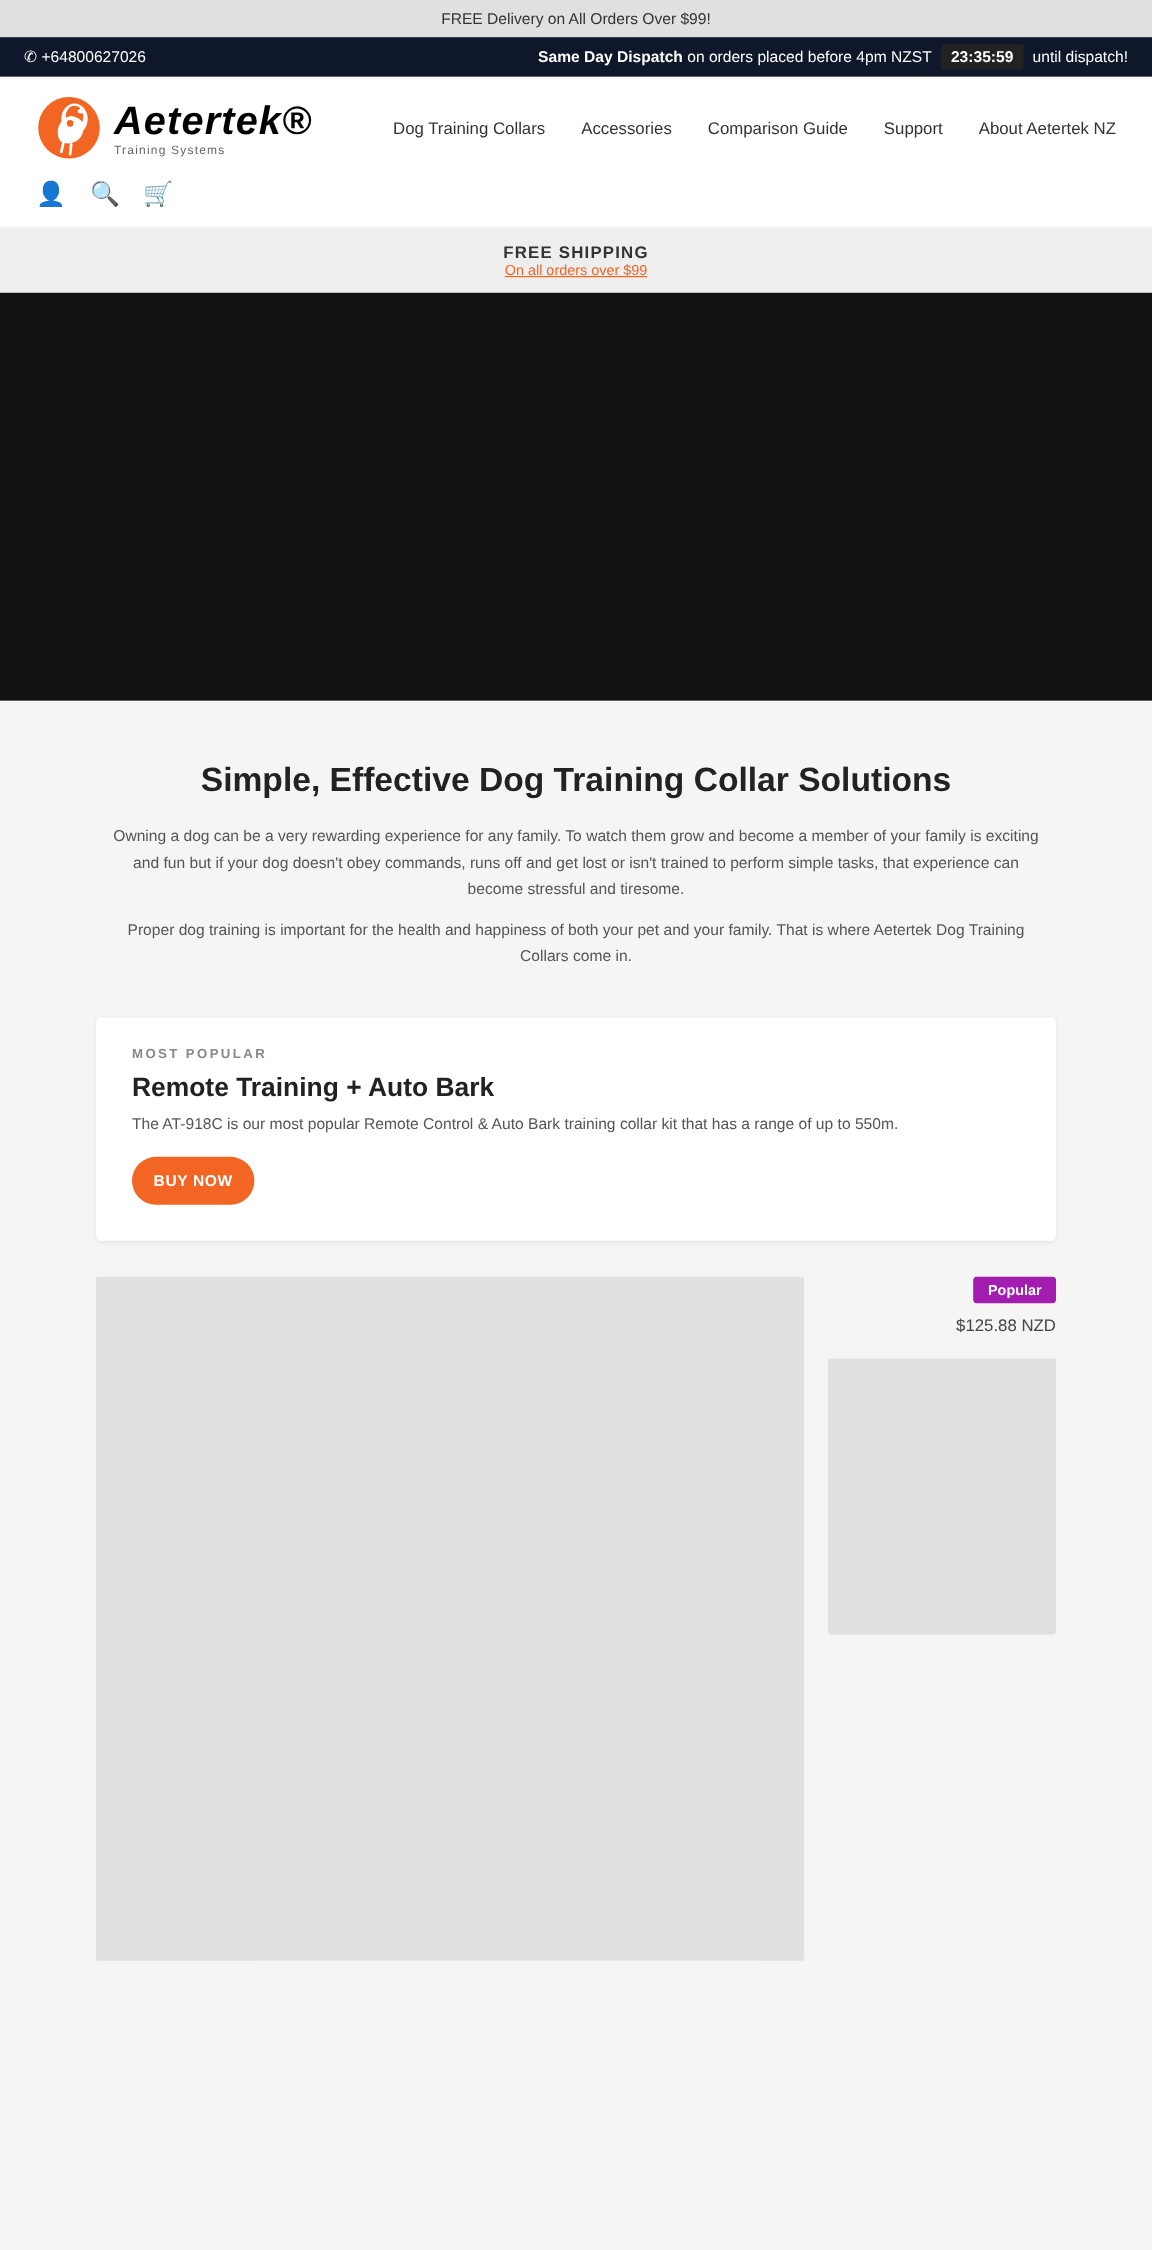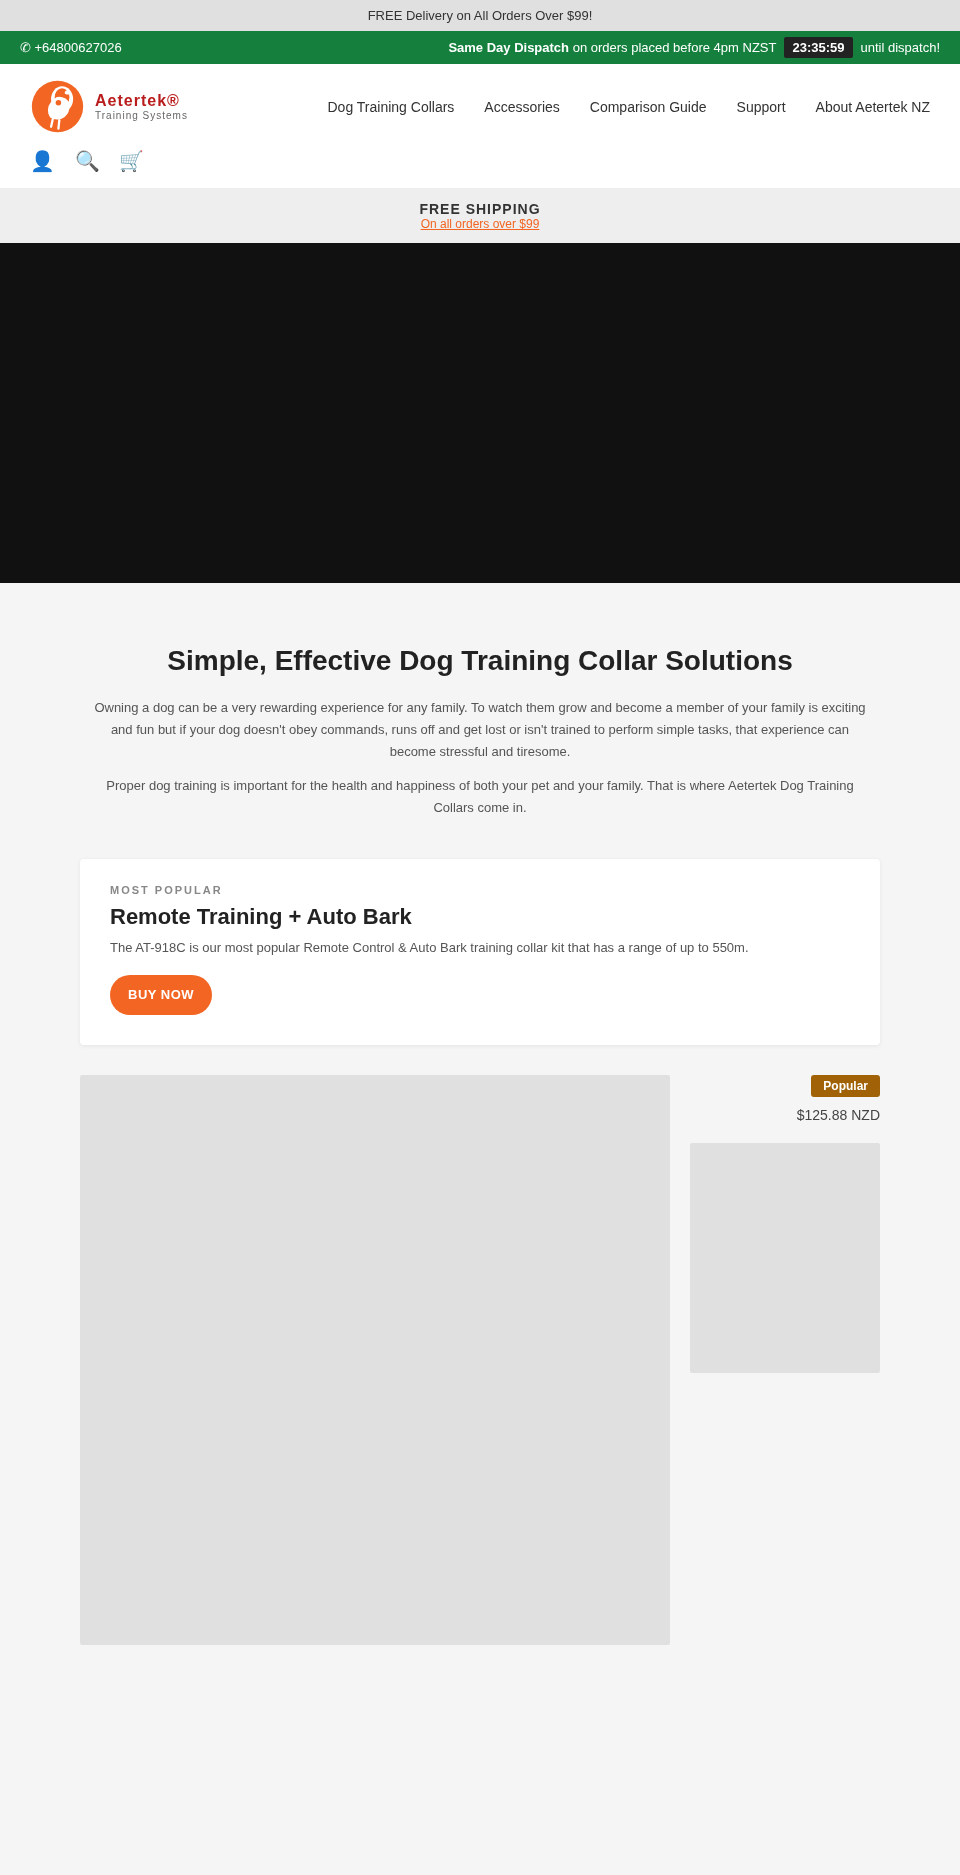--- a/index.html
+++ b/index.html
@@ -9,21 +9,21 @@
     .announcement-bar {
       background: #e0e0e0;
       text-align: center;
       padding: 8px;
       font-size: 13px;
       color: #333;
     }
 
     
     .utility-bar {
-      background: #15803d;
+      background: #0f172a;
       display: flex;
       justify-content: space-between;
       align-items: center;
       padding: 6px 20px;
     }
     .utility-bar .phone {
       color: white;
       font-size: 13px;
     }
     .utility-bar .dispatch-info {
@@ -60,24 +60,25 @@
     }
     .logo-icon {
       width: 55px;
       height: 55px;
     }
     .logo-text {
       display: flex;
       flex-direction: column;
     }
     .logo-text .brand-name {
-      font-size: 16px;
-      font-weight: bold;
-      color: #b91c1c;
+      font-size: 33px;
+      font-weight: bold;
+      color: #000000;
       letter-spacing: 1px;
+      font-style: italic;
     }
     .logo-text .tagline {
       font-size: 10px;
       color: #666;
       letter-spacing: 1px;
     }
 
     nav {
       display: flex;
       align-items: center;
@@ -132,21 +133,21 @@
 
     
     .main-content {
       background: #f5f5f5;
       padding: 50px 80px 40px;
     }
 
     .intro-section {
       text-align: center;
       max-width: 780px;
-      margin: 12px auto 40px;
+      margin: 0 auto 40px;
     }
     .intro-section h1 {
       font-size: 28px;
       font-weight: bold;
       color: #222;
       margin-bottom: 20px;
     }
     .intro-section p {
       font-size: 13px;
       color: #555;
@@ -210,21 +211,21 @@
       flex-shrink: 0;
       border-radius: 2px;
     }
     .product-side-info {
       flex: 1;
       display: flex;
       flex-direction: column;
       gap: 10px;
     }
     .popular-badge {
-      background: #a16207;
+      background: #a21caf;
       color: white;
       font-size: 12px;
       font-weight: bold;
       padding: 4px 12px;
       border-radius: 3px;
       align-self: flex-end;
     }
     .product-price {
       font-size: 14px;
       color: #444;

